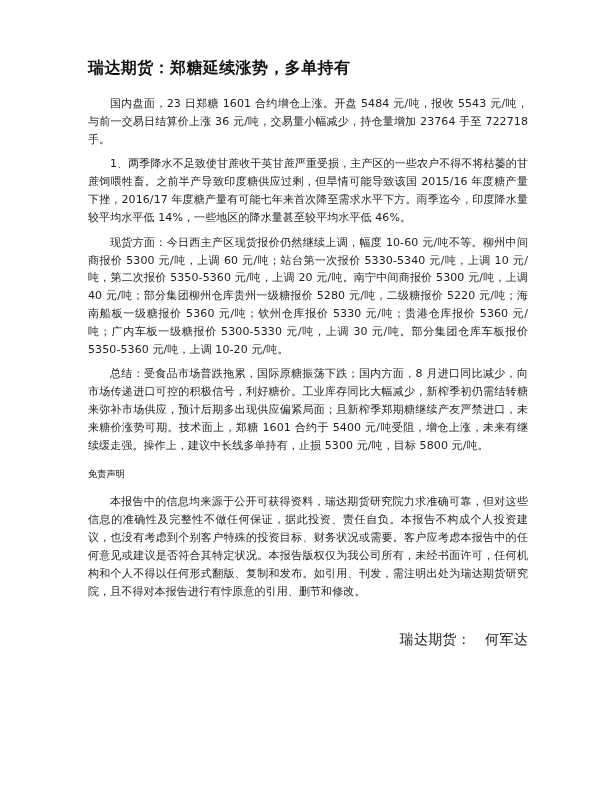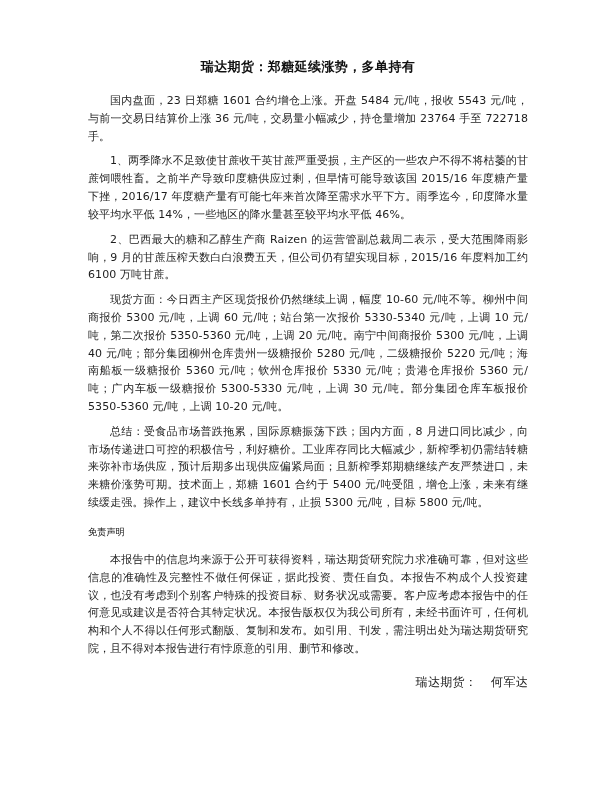--- a/index.html
+++ b/index.html
@@ -23,23 +23,23 @@
     padding: 0;
     box-sizing: border-box;
   }
   .inner {
     position: absolute;
     left: 88px;
     top: 58px;
     width: 440px;
   }
   .doc-title {
-    font-size: 13px;
+    font-size: 16px;
     font-weight: bold;
-    text-align: center;
+    text-align: left;
     letter-spacing: 0.4px;
     margin: 0 0 16px 0;
     color: #111;
   }
   p.body-para {
     font-size: 11px;
     line-height: 1.62;
     text-align: justify;
     margin: 0 0 7px 0;
     text-indent: 2em;
@@ -55,23 +55,23 @@
     color: #1a1a1a;
   }
   .disclaimer-title {
     font-size: 9.2px;
     font-weight: normal;
     margin: 14px 0 12px 0;
     text-indent: 0;
     color: #111;
   }
   .signature {
-    margin-top: 14px;
+    margin-top: 27px;
     text-align: right;
-    font-size: 12px;
+    font-size: 14px;
     line-height: 1.72;
     color: #1a1a1a;
   }
   .signature .line-company {
     letter-spacing: 0.3px;
   }
   .signature .line-tel {
     letter-spacing: 0.3px;
   }
   .signature .line-web {
@@ -89,21 +89,20 @@
   <div class="inner">
 
     <div class="doc-title">瑞达期货：郑糖延续涨势，多单持有</div>
 
     <p class="body-para">国内盘面，23 日郑糖 1601 合约增仓上涨。开盘 5484 元/吨，报收 5543 元/吨，与前一交易日结算价上涨 36 元/吨，交易量小幅减少，持仓量增加 23764 手至 722718 手。</p>
 
 
 
     <p class="body-para">1、两季降水不足致使甘蔗收干英甘蔗严重受损，主产区的一些农户不得不将枯萎的甘蔗饲喂牲畜。之前半产导致印度糖供应过剩，但旱情可能导致该国 2015/16 年度糖产量下挫，2016/17 年度糖产量有可能七年来首次降至需求水平下方。雨季迄今，印度降水量较平均水平低 14%，一些地区的降水量甚至较平均水平低 46%。</p>
 
-    <p class="body-para">2、巴西最大的糖和乙醇生产商 Raizen 的运营管副总裁周二表示，受大范围降雨影响，9 月的甘蔗压榨天数白白浪费五天，但公司仍有望实现目标，2015/16 年度料加工约 6100 万吨甘蔗。</p>
 
     <p class="body-para">现货方面：今日西主产区现货报价仍然继续上调，幅度 10-60 元/吨不等。柳州中间商报价 5300 元/吨，上调 60 元/吨；站台第一次报价 5330-5340 元/吨，上调 10 元/吨，第二次报价 5350-5360 元/吨，上调 20 元/吨。南宁中间商报价 5300 元/吨，上调 40 元/吨；部分集团柳州仓库贵州一级糖报价 5280 元/吨，二级糖报价 5220 元/吨；海南船板一级糖报价 5360 元/吨；钦州仓库报价 5330 元/吨；贵港仓库报价 5360 元/吨；广内车板一级糖报价 5300-5330 元/吨，上调 30 元/吨。部分集团仓库车板报价 5350-5360 元/吨，上调 10-20 元/吨。</p>
 
     <p class="body-para">总结：受食品市场普跌拖累，国际原糖振荡下跌；国内方面，8 月进口同比减少，向市场传递进口可控的积极信号，利好糖价。工业库存同比大幅减少，新榨季初仍需结转糖来弥补市场供应，预计后期多出现供应偏紧局面；且新榨季郑期糖继续产友严禁进口，未来糖价涨势可期。技术面上，郑糖 1601 合约于 5400 元/吨受阻，增仓上涨，未来有继续缓走强。操作上，建议中长线多单持有，止损 5300 元/吨，目标 5800 元/吨。</p>
 
     <div class="disclaimer-title">免责声明</div>
 
     <p class="body-para">本报告中的信息均来源于公开可获得资料，瑞达期货研究院力求准确可靠，但对这些信息的准确性及完整性不做任何保证，据此投资、责任自负。本报告不构成个人投资建议，也没有考虑到个别客户特殊的投资目标、财务状况或需要。客户应考虑本报告中的任何意见或建议是否符合其特定状况。本报告版权仅为我公司所有，未经书面许可，任何机构和个人不得以任何形式翻版、复制和发布。如引用、刊发，需注明出处为瑞达期货研究院，且不得对本报告进行有悖原意的引用、删节和修改。</p>
 
     <div class="signature">

